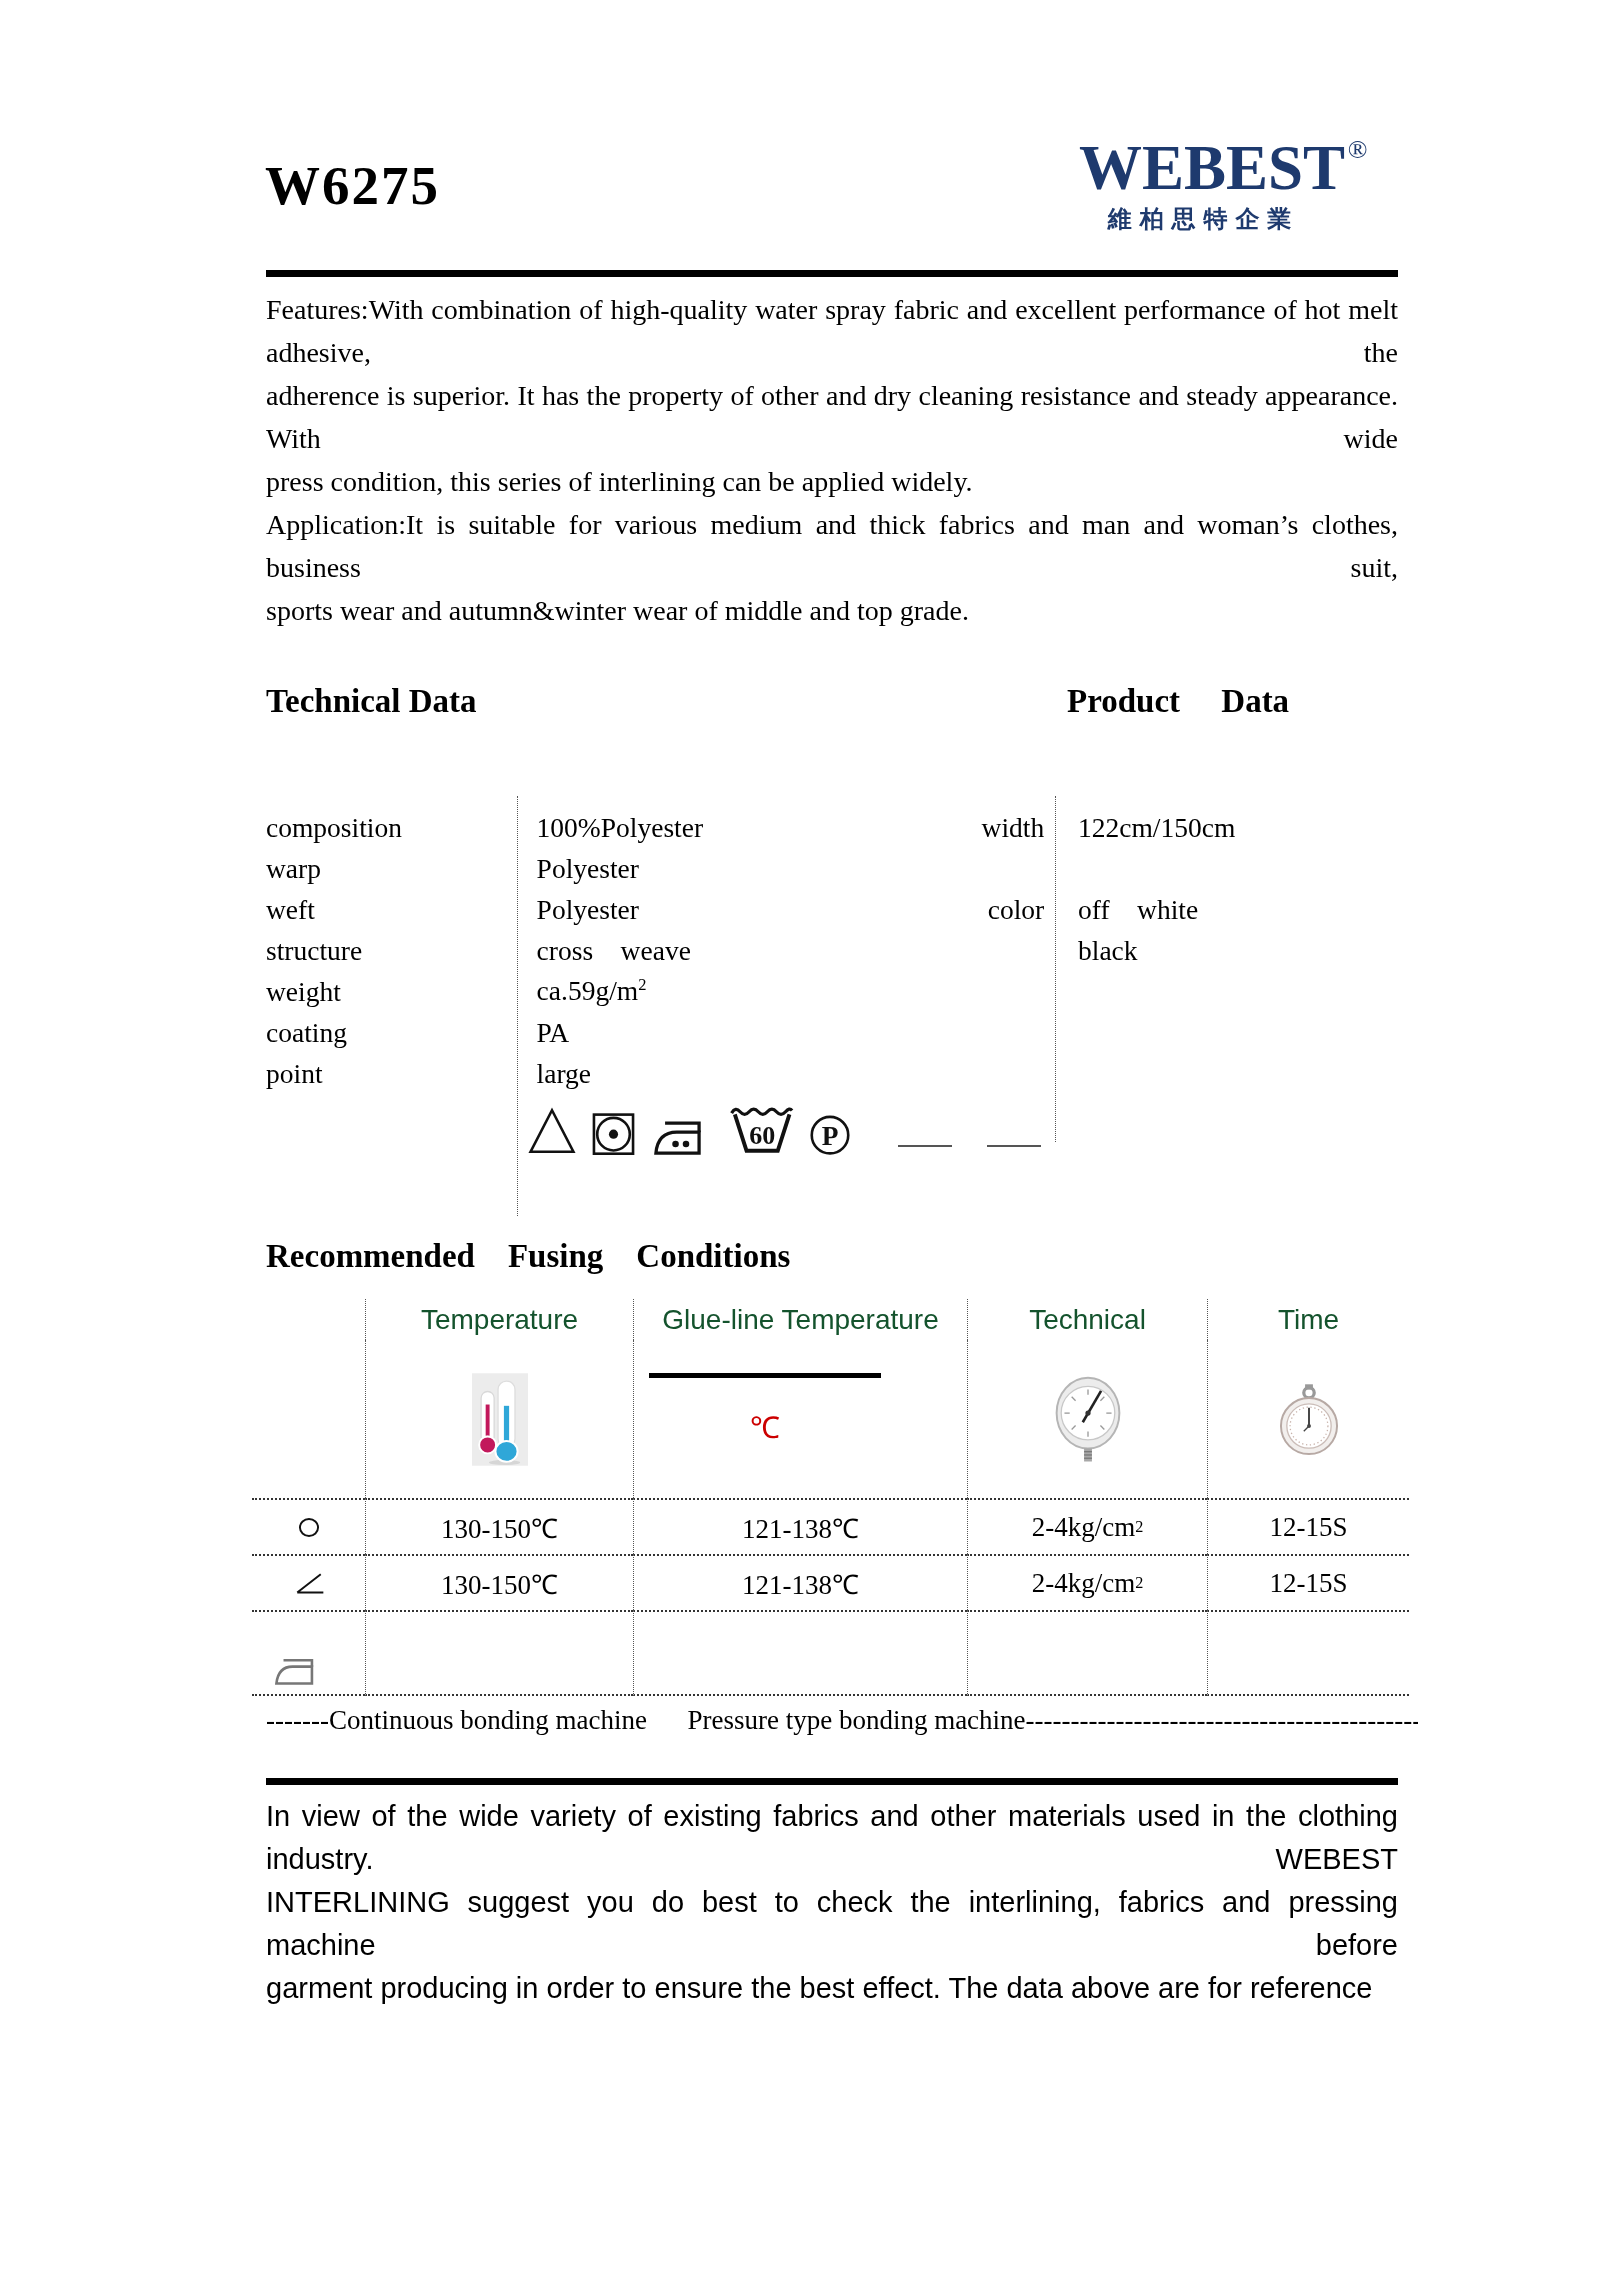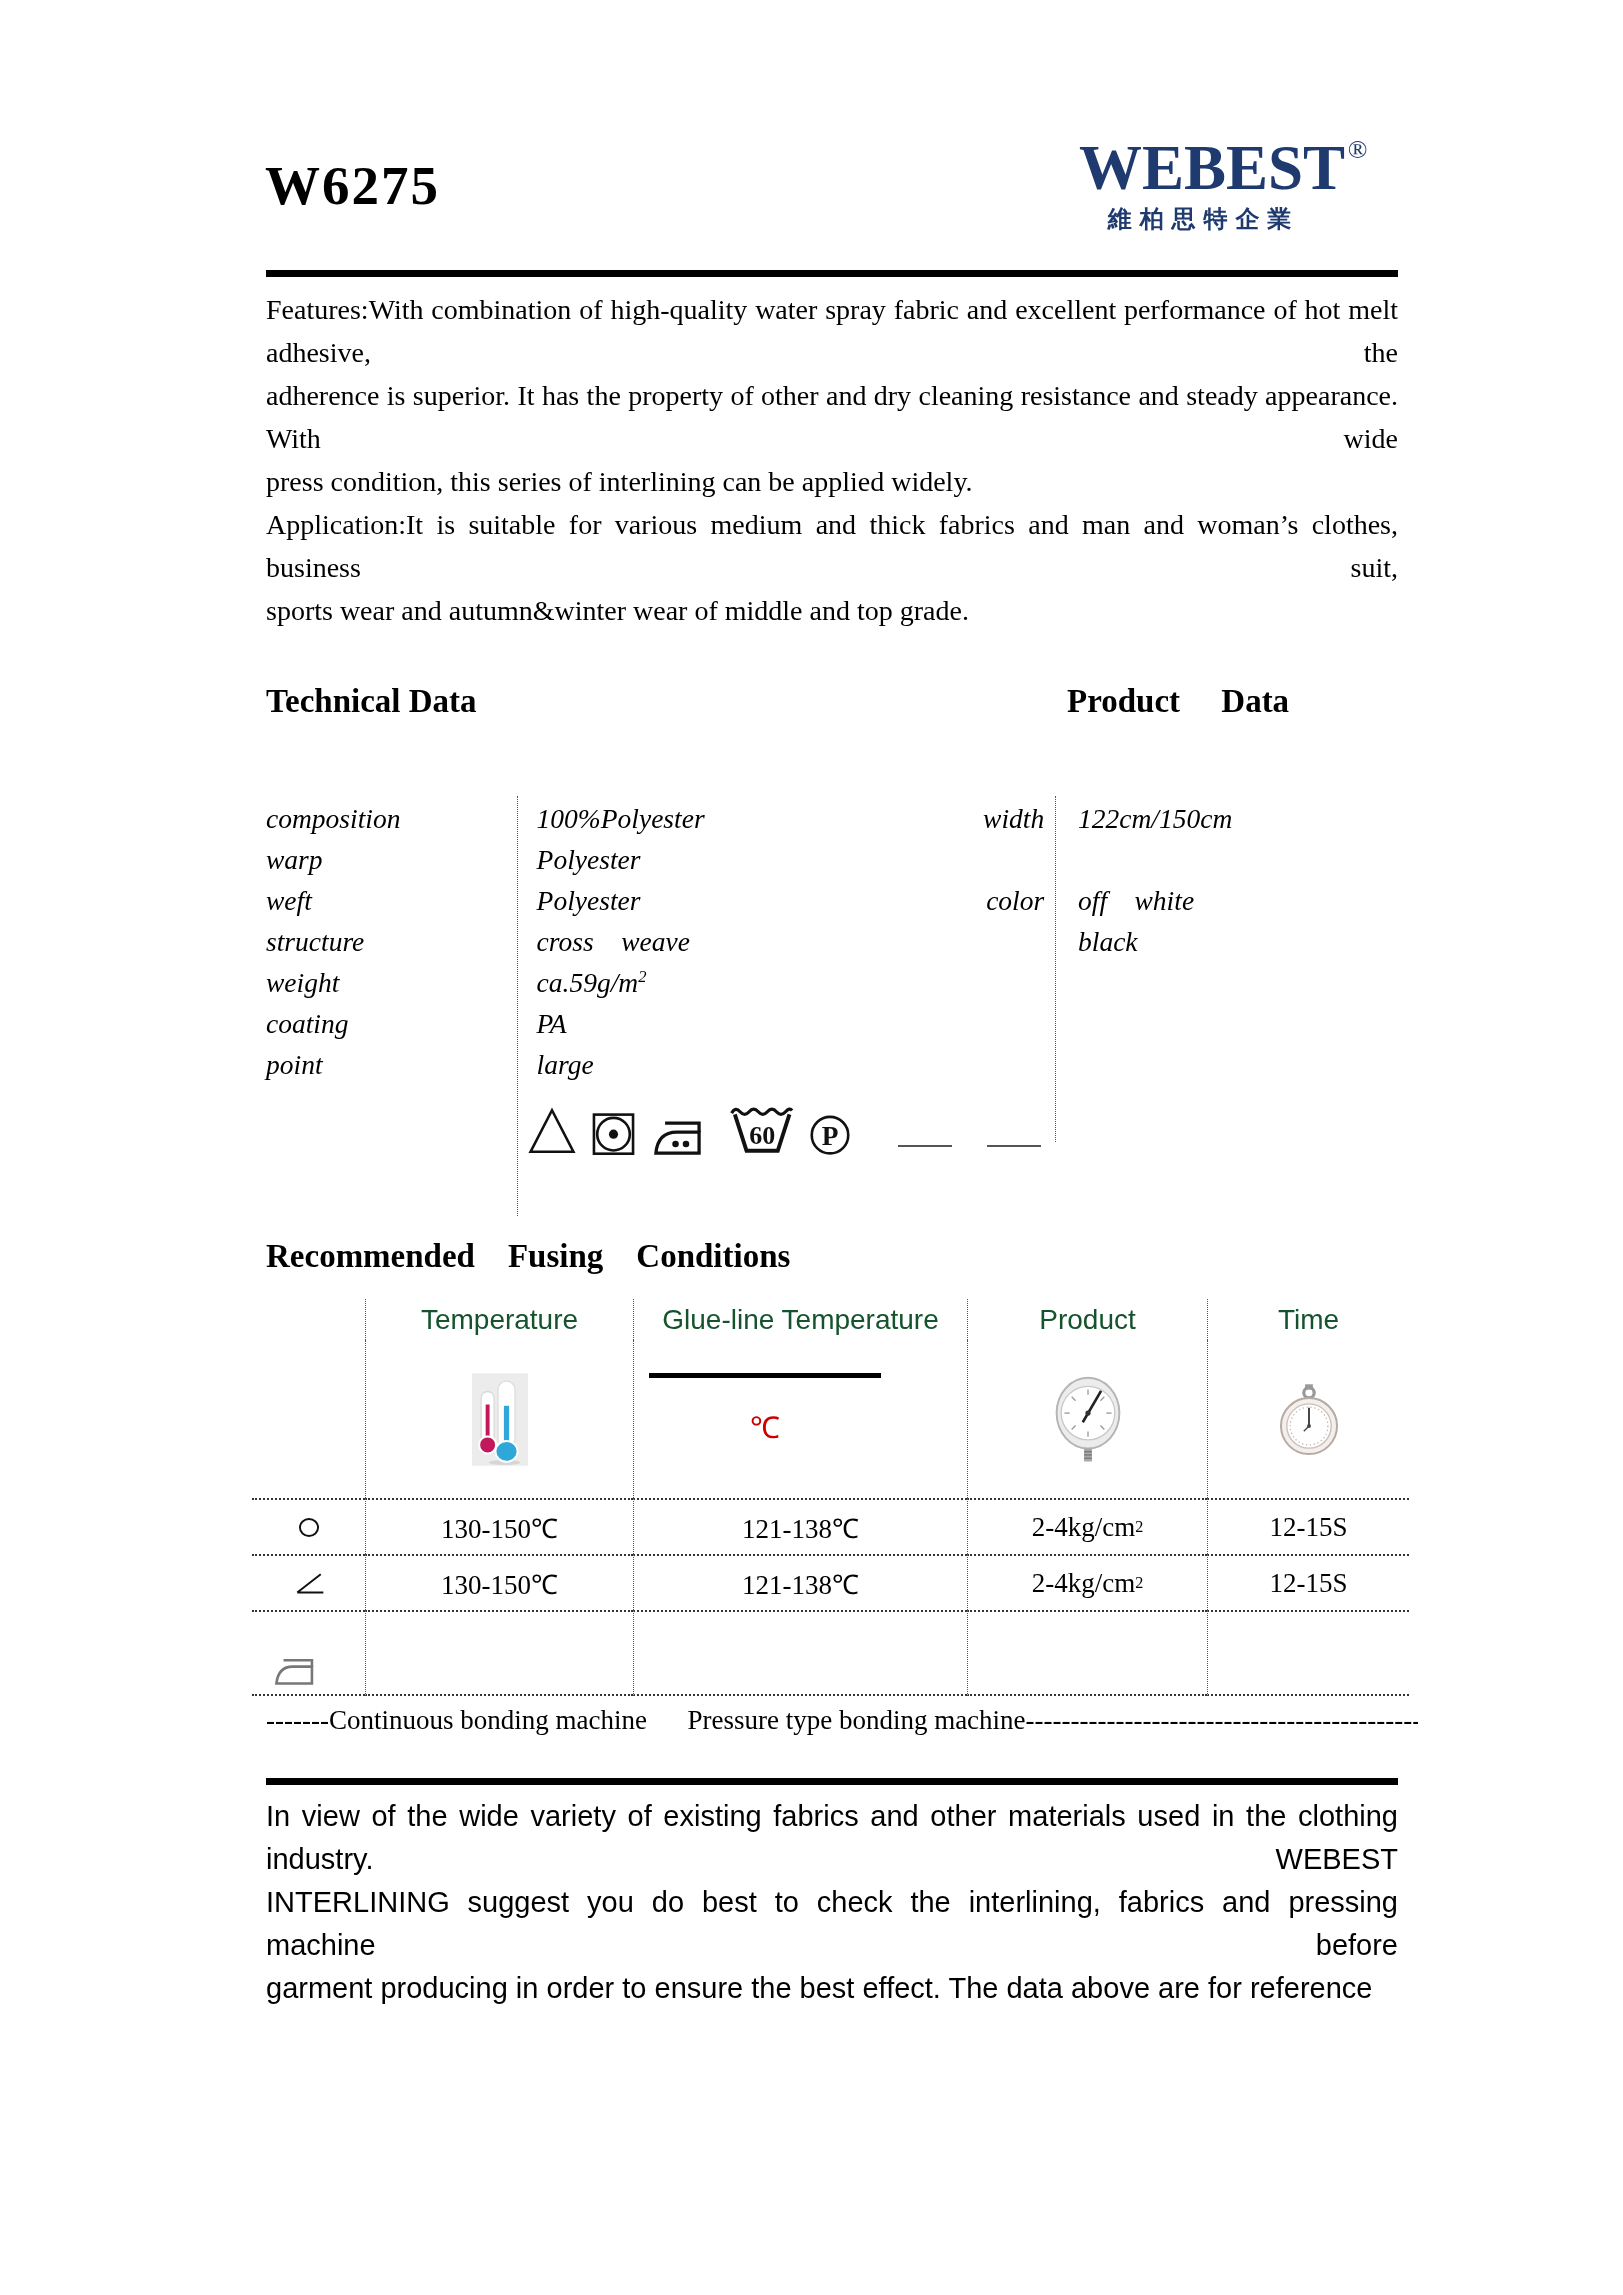--- a/index.html
+++ b/index.html
@@ -25,21 +25,21 @@
   .sect-title{font-size:33px;font-weight:600;white-space:pre;}
   .tech-title{left:266px;top:683px;}
   .prod-title{left:1067px;top:683px;}
 
   
   .tech{left:266px;top:796px;width:1139px;height:420px;font-size:27.5px;}
   .vdot{position:absolute;border-left:1.3px dotted #555;}
   .tech-vline1{left:251px;top:0;height:420px;}
   .tech-vline2{left:789px;top:0;height:346px;}
   .trows{position:absolute;left:0;top:6.5px;width:100%;}
-  .trow{display:flex;height:41px;align-items:flex-start;font-style:italic;}
+  .trow{display:flex;height:41px;align-items:flex-end;}
   .t-label{width:251px;box-sizing:border-box;}
   .t-value{width:452px;box-sizing:border-box;padding-left:19.6px;white-space:pre;}
   .t-rlabel{width:87px;box-sizing:border-box;text-align:right;padding-right:11.8px;white-space:pre;}
   .t-rvalue{box-sizing:border-box;padding-left:22px;white-space:pre;}
   sup{font-size:60%;}
 
   
   .care-row{position:absolute;left:262px;top:304px;display:flex;align-items:flex-end;}
   .care-row svg{display:block;}
   .blank-line{width:54px;border-bottom:2px solid #555;margin-bottom:9.2px;}
@@ -166,21 +166,21 @@
     </div>
   </div>
 
   <div class="abs fusing-title">Recommended    Fusing    Conditions</div>
 
   <div class="abs ftable">
 
     <div class="fcell"></div>
     <div class="fcell bl fhead">Temperature</div>
     <div class="fcell bl fhead">Glue-line Temperature</div>
-    <div class="fcell bl fhead">Product</div>
+    <div class="fcell bl fhead">Technical</div>
     <div class="fcell bl fhead">Time</div>
 
     <div class="fcell"></div>
     <div class="fcell bl">
       <svg width="56" height="93" viewBox="0 0 86 142">
         <rect x="0" y="0" width="86" height="142" fill="#ececec"></rect>
         <ellipse cx="50" cy="137" rx="24" ry="4" fill="#d6d6d6"></ellipse>
         <rect x="14" y="28" width="20" height="80" rx="10" fill="#ffffff" stroke="#d8d8d8" stroke-width="2"></rect>
         <rect x="21" y="48" width="6" height="48" fill="#c2185b"></rect>
         <circle cx="24" cy="110" r="13" fill="#c2185b" stroke="#ffffff" stroke-width="3"></circle>

